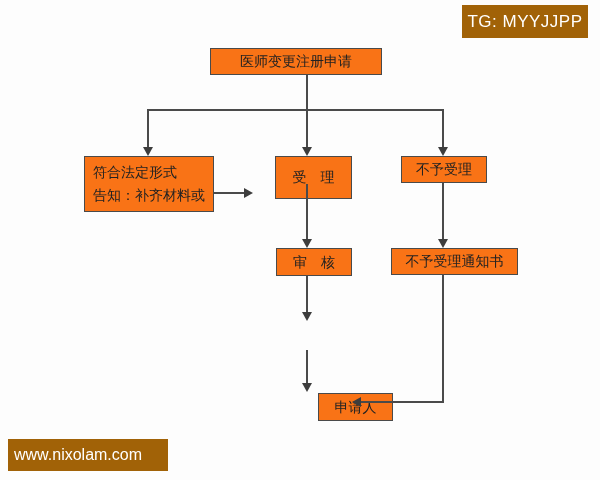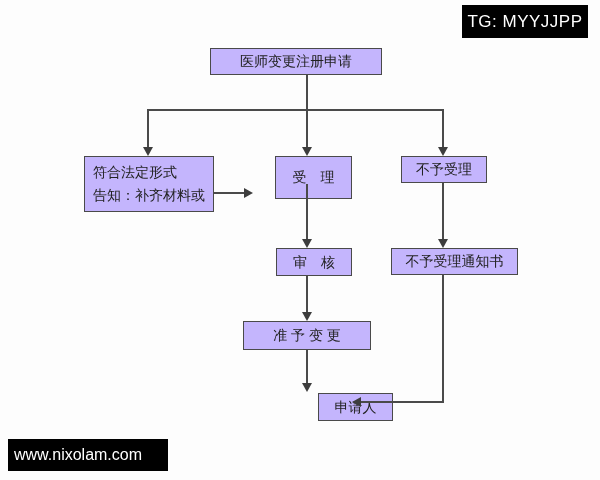--- a/index.html
+++ b/index.html
@@ -11,21 +11,21 @@
   .screen {
     position: relative;
     width: 600px;
     height: 480px;
     background: #fdfdfd;
     overflow: hidden;
   }
   
   .plate {
     position: absolute;
-    background: #000000;
+    background: #a16207;
     color: #ffffff;
     display: flex;
     align-items: center;
   }
   .plate.badge {
     left: 462px; top: 5px; width: 126px; height: 33px;
     justify-content: center;
     font-size: 17px;
     letter-spacing: 0.5px;
   }
@@ -33,21 +33,21 @@
     left: 8px; top: 439px; width: 160px; height: 32px;
     justify-content: flex-start;
     padding-left: 6px;
     box-sizing: border-box;
     font-size: 16px;
   }
   
   .node {
     position: absolute;
     box-sizing: border-box;
-    background: #c4b5fd;
+    background: #f97316;
     border: 1.5px solid #4a4a4a;
     color: #222222;
     font-size: 14px;
     display: flex;
     align-items: center;
     justify-content: center;
     text-align: center;
     line-height: 1.2;
   }
   .node.multiline {
@@ -113,23 +113,20 @@
   </div>
 
   <div class="node" style="left:276px; top:248px; width:76px; height:28px;">
     <span>审　核</span>
   </div>
 
   <div class="node" style="left:391px; top:248px; width:127px; height:27px;">
     <span>不予受理通知书</span>
   </div>
 
-  <div class="node" style="left:243px; top:321px; width:128px; height:29px;">
-    <span>准 予 变 更</span>
-  </div>
 
   <div class="node" style="left:275px; top:393px; width:75px; height:28px;margin-left:43px;">
     <span>申请人</span>
   </div>
 
   <div class="line v" style="left:306px; top:75px; height:73px;"></div>
   <div class="arr down" style="left:302px; top:147px;"></div>
 
   <div class="line h" style="left:147px; top:109px; width:297px;"></div>
 

